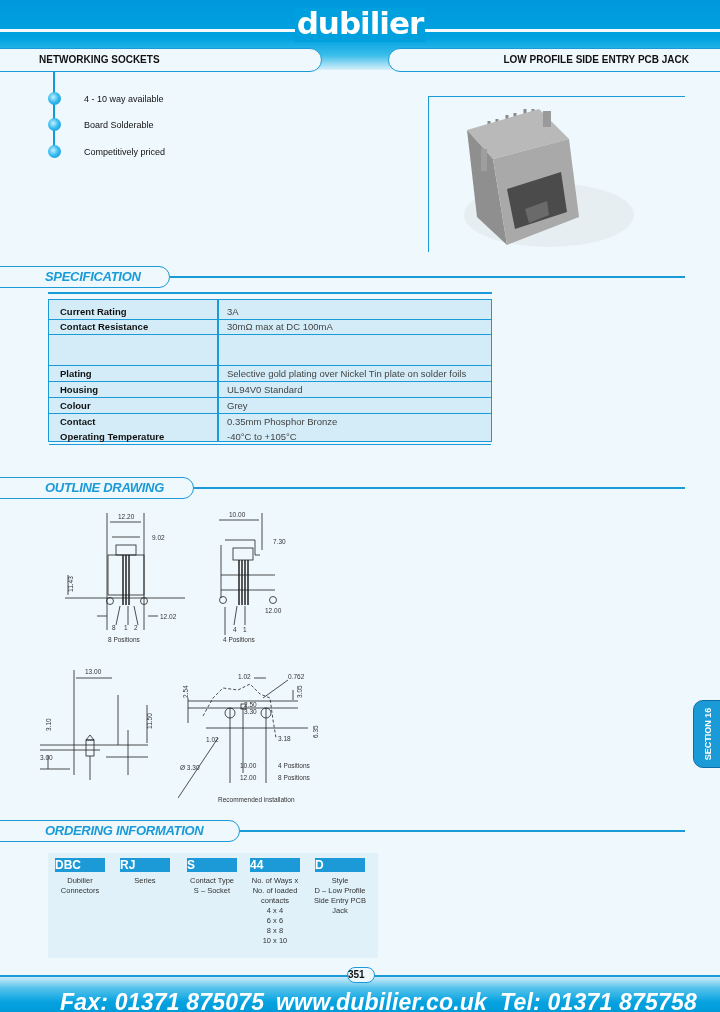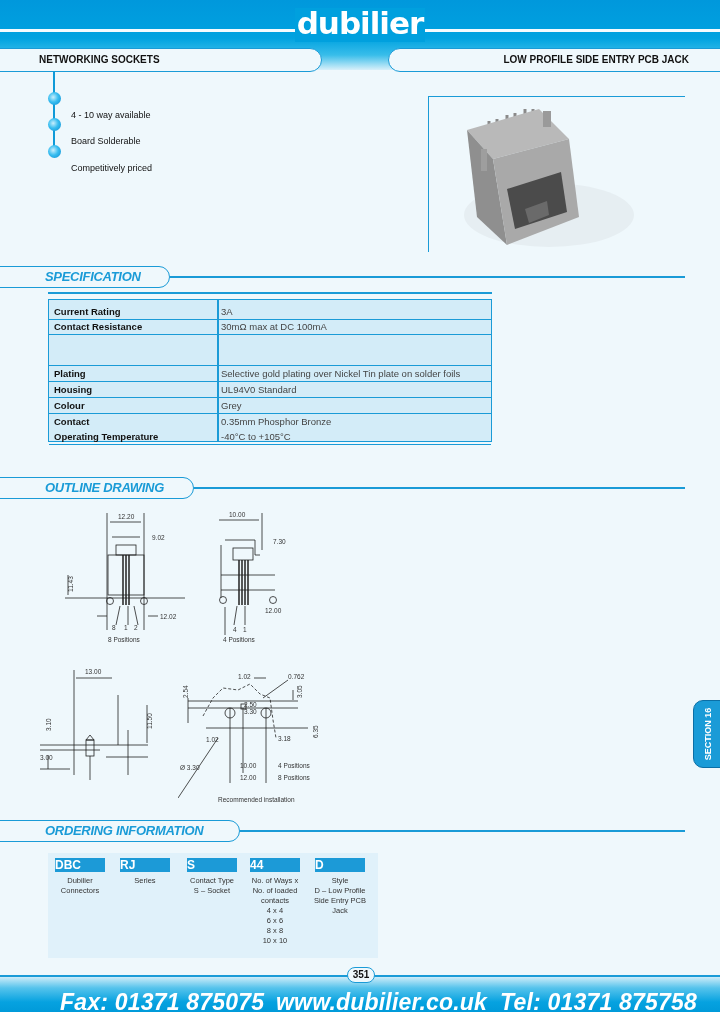--- a/index.html
+++ b/index.html
@@ -14,34 +14,34 @@
     color: #fff; background: #00a0de; line-height: 30px; }
 
   .hdr-tab { position: absolute; top: 48px; height: 24px; background: #eff8fc; border: 1.5px solid #1a9bd7;
     font-family: "Liberation Sans", sans-serif; font-weight: bold; font-size: 10px; line-height: 22px; }
   .hdr-tab.left { left: -4px; width: 326px; border-radius: 0 12px 12px 0; padding-left: 42px; }
   .hdr-tab.right { left: 388px; width: 340px; border-radius: 12px 0 0 12px; text-align: right; padding-right: 38px; }
 
   .bullet-line { position: absolute; left: 53px; top: 72px; width: 2px; height: 80px; background: #0f9ad8; }
   .bullet { position: absolute; left: 48px; width: 13px; height: 13px; border-radius: 50%;
     background: radial-gradient(circle at 40% 40%, #c8eefc 0%, #38bdf0 45%, #0a8bd0 100%); }
-  .bullet-text { position: absolute; left: 71px; font-size: 9px; color: #111; margin-top: 16px; }
+  .bullet-text { position: absolute; left: 84px; font-size: 9px; color: #111; }
 
   .photo-frame { position: absolute; left: 428px; top: 96px; width: 257px; height: 156px;
     border-top: 1.5px solid #1a9bd7; border-left: 1.5px solid #1a9bd7; }
 
   .sec-head { position: absolute; left: -4px; height: 22px; background: #eff8fc;
     border: 1.5px solid #1a9bd7; border-radius: 0 12px 12px 0; padding-left: 48px;
     font-weight: bold; font-style: italic; font-size: 13px; color: #1a9bd7; line-height: 19px; letter-spacing: -0.3px; }
   .sec-rule { position: absolute; height: 1.5px; background: #1a9bd7; }
 
   .spec-table { position: absolute; left: 48px; top: 299px; width: 444px; height: 143px;
     border: 1.5px solid #1a9bd7; background: #d3ecf8; }
   .spec-col-divider { position: absolute; left: 168px; top: 0; width: 1.5px; height: 100%; background: #1a9bd7; }
-  .spec-row { position: absolute; left: 0; width: 100%; height: 16px; font-size: 9.5px; }
+  .spec-row { position: absolute; left: 6px; width: 100%; height: 16px; font-size: 9.5px; }
   .spec-row .lbl { position: absolute; left: 5px; top: 2px; font-weight: bold; }
   .spec-row .val { position: absolute; left: 172px; top: 2px; color: #444; }
   .spec-line { position: absolute; left: 0; width: 100%; height: 1.2px; background: #1a9bd7; }
 
   .drawing { position: absolute; }
   .dim { font-size: 6.5px; fill: #333; font-family: "Liberation Sans", sans-serif; }
 
   .order-panel { position: absolute; left: 48px; top: 853px; width: 330px; height: 105px; background: #e0f1fa; }
   .order-code { position: absolute; top: 5px; width: 50px; height: 14px; background: #1c9ad7; color: #fff;
     font-weight: bold; font-size: 12px; line-height: 14px; }
@@ -49,21 +49,21 @@
 
   .section-tab { position: absolute; left: 693px; top: 700px; width: 30px; height: 68px;
     background: #1a9bd7; border-radius: 10px 0 0 10px; border: 1.5px solid #0b6fa6; }
   .section-tab span { position: absolute; left: 50%; top: 50%; transform: translate(-50%,-50%) rotate(-90deg);
     color: #fff; font-weight: bold; font-size: 9px; white-space: nowrap; }
 
   .footer-band { position: absolute; left: 0; top: 976px; width: 720px; height: 36px;
     background: linear-gradient(#d8f0fa 0px, #55c3ec 12px, #06a2e0 26px, #009ad9 36px); }
   .footer-rule { position: absolute; left: 0; top: 975px; width: 720px; height: 1.5px; background: #1a9bd7; }
   .page-num { position: absolute; left: 347px; top: 967px; width: 28px; height: 16px; border-radius: 8px;
-    background: #eff8fc; border: 1.5px solid #1a9bd7; font-weight: bold; font-size: 10px; text-align: center; line-height: 13px; }
+    background: #eff8fc; border: 1.5px solid #1a9bd7; font-weight: bold; font-size: 10px; line-height: 13px; }
   .footer-item { position: absolute; top: 989px; color: #fff; font-weight: bold; font-style: italic; font-size: 23px; letter-spacing: 0.2px; }
 </style>
 </head>
 <body>
 
 <div class="header-band"></div>
 <div class="header-rule"></div>
 <div class="logo">dubilier</div>
 <div class="hdr-tab left">NETWORKING SOCKETS</div>
 <div class="hdr-tab right">LOW PROFILE SIDE ENTRY PCB JACK</div>

